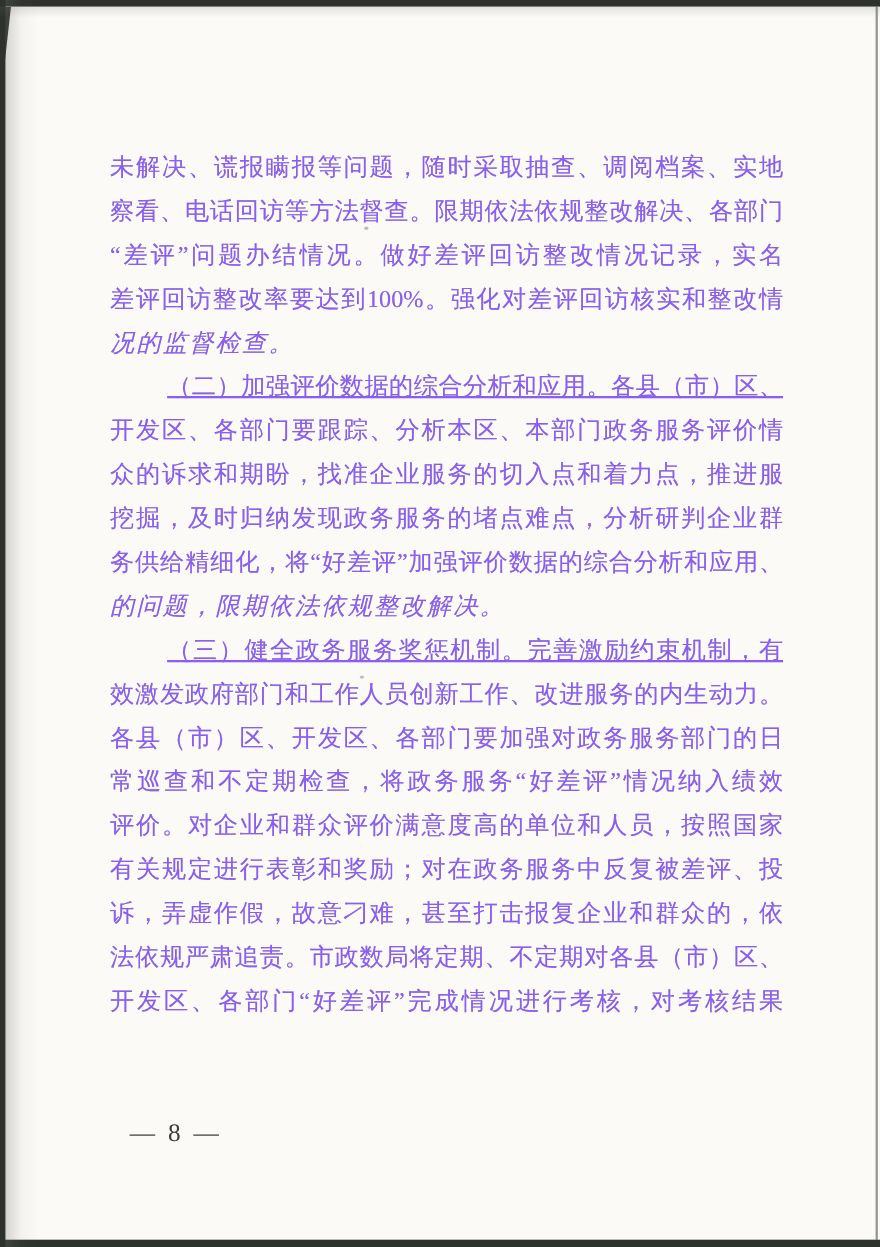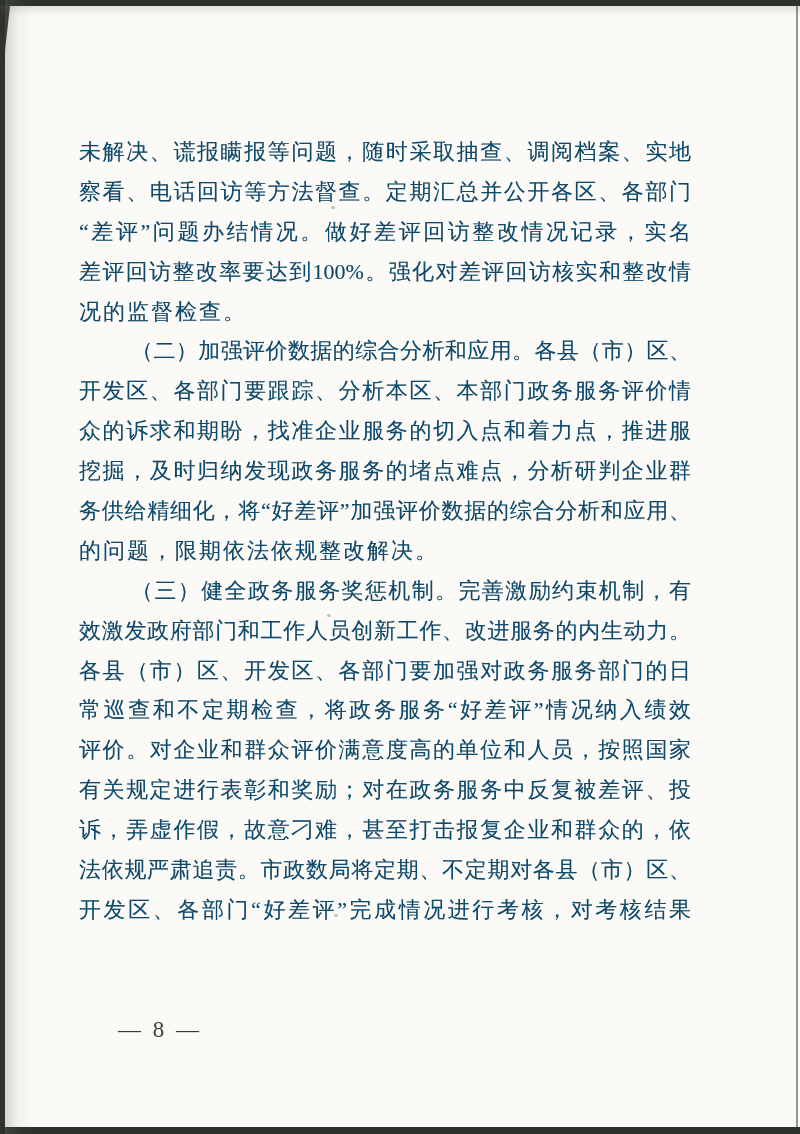--- a/index.html
+++ b/index.html
@@ -48,43 +48,45 @@
     background: linear-gradient(90deg, rgba(110,110,105,0.28), rgba(110,110,105,0.06) 14px, rgba(110,110,105,0) 100%);
   }
   .shade-top {
     position: absolute; left: 0; top: 6px;
     width: 800px; height: 10px;
     background: linear-gradient(180deg, rgba(110,110,105,0.18), rgba(110,110,105,0));
   }
   
   .textblock {
     position: absolute;
-    left: 79px;
+    left: 100px;
     top: 132px;
     width: 612px;
-    color: #0c4a6e;
+    color: #8b5cf6;
     font-size: 22px;
     line-height: 39.9px;
     text-shadow: 0 0 0.6px rgba(60,60,60,0.35);
   }
   .line {
     height: 39.9px;
     overflow: hidden;
     text-align: justify;
     text-align-last: justify;
     white-space: nowrap;
   }
   .line.indent {
     padding-left: 52px;
     width: 560px;
+    text-decoration: underline;
   }
   .line.short {
     text-align-last: left;
     letter-spacing: 2px;
     white-space: nowrap;
+    font-style: italic;
   }
   .pagenum {
     position: absolute;
     left: 118px;
     top: 1012px;
     height: 36px;
     line-height: 36px;
     font-size: 23px;
     letter-spacing: 3px;
     color: #3c3c3a;
@@ -109,21 +111,21 @@
   <div class="edge-right"></div>
   <div class="shade-left"></div>
   <div class="shade-top"></div>
 
   <div class="speck" style="left:331px; top:206px;"></div>
   <div class="speck" style="left:327px; top:614px;"></div>
   <div class="speck" style="left:334px; top:914px;"></div>
 
   <div class="textblock">
       <div class="line">未解决、谎报瞒报等问题，随时采取抽查、调阅档案、实地</div>
-      <div class="line">察看、电话回访等方法督查。定期汇总并公开各区、各部门</div>
+      <div class="line">察看、电话回访等方法督查。限期依法依规整改解决、各部门</div>
       <div class="line">“差评”问题办结情况。做好差评回访整改情况记录，实名</div>
       <div class="line">差评回访整改率要达到100%。强化对差评回访核实和整改情</div>
       <div class="line short">况的监督检查。</div>
       <div class="line indent">（二）加强评价数据的综合分析和应用。各县（市）区、</div>
       <div class="line">开发区、各部门要跟踪、分析本区、本部门政务服务评价情</div>
       <div class="line">众的诉求和期盼，找准企业服务的切入点和着力点，推进服</div>
       <div class="line">挖掘，及时归纳发现政务服务的堵点难点，分析研判企业群</div>
       <div class="line">务供给精细化，将“好差评”加强评价数据的综合分析和应用、</div>
       <div class="line short">的问题，限期依法依规整改解决。</div>
       <div class="line indent">（三）健全政务服务奖惩机制。完善激励约束机制，有</div>

